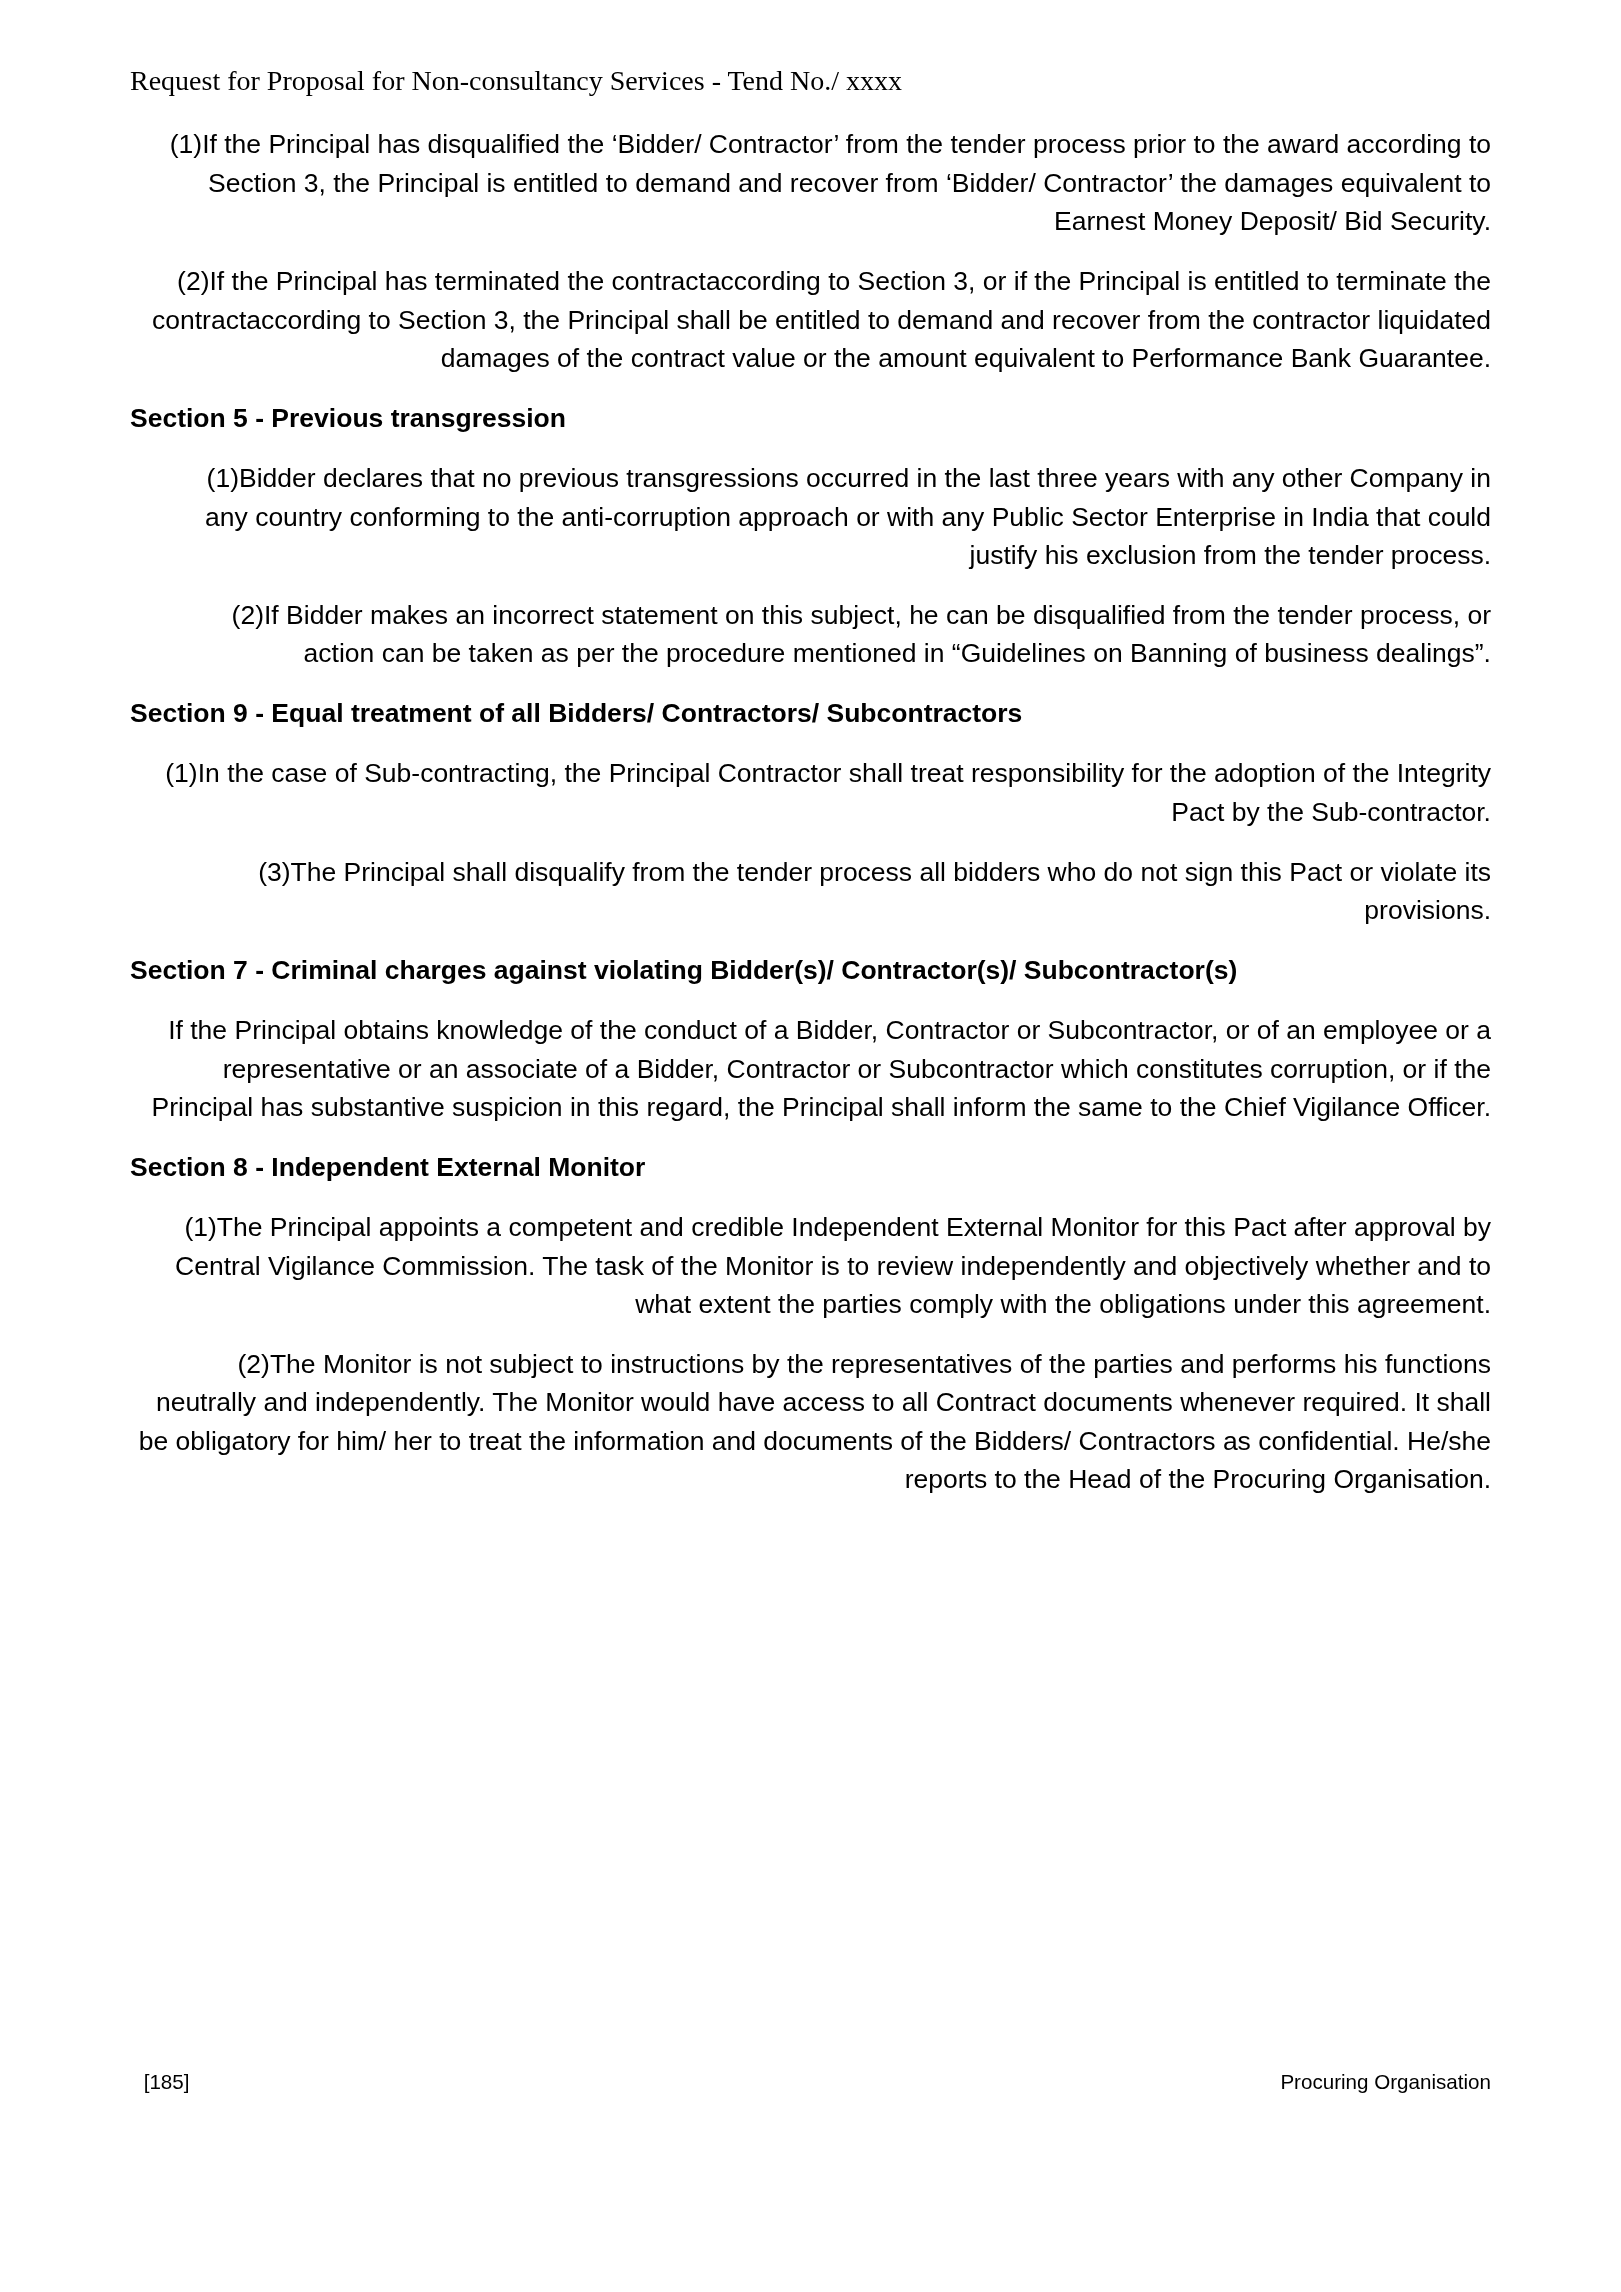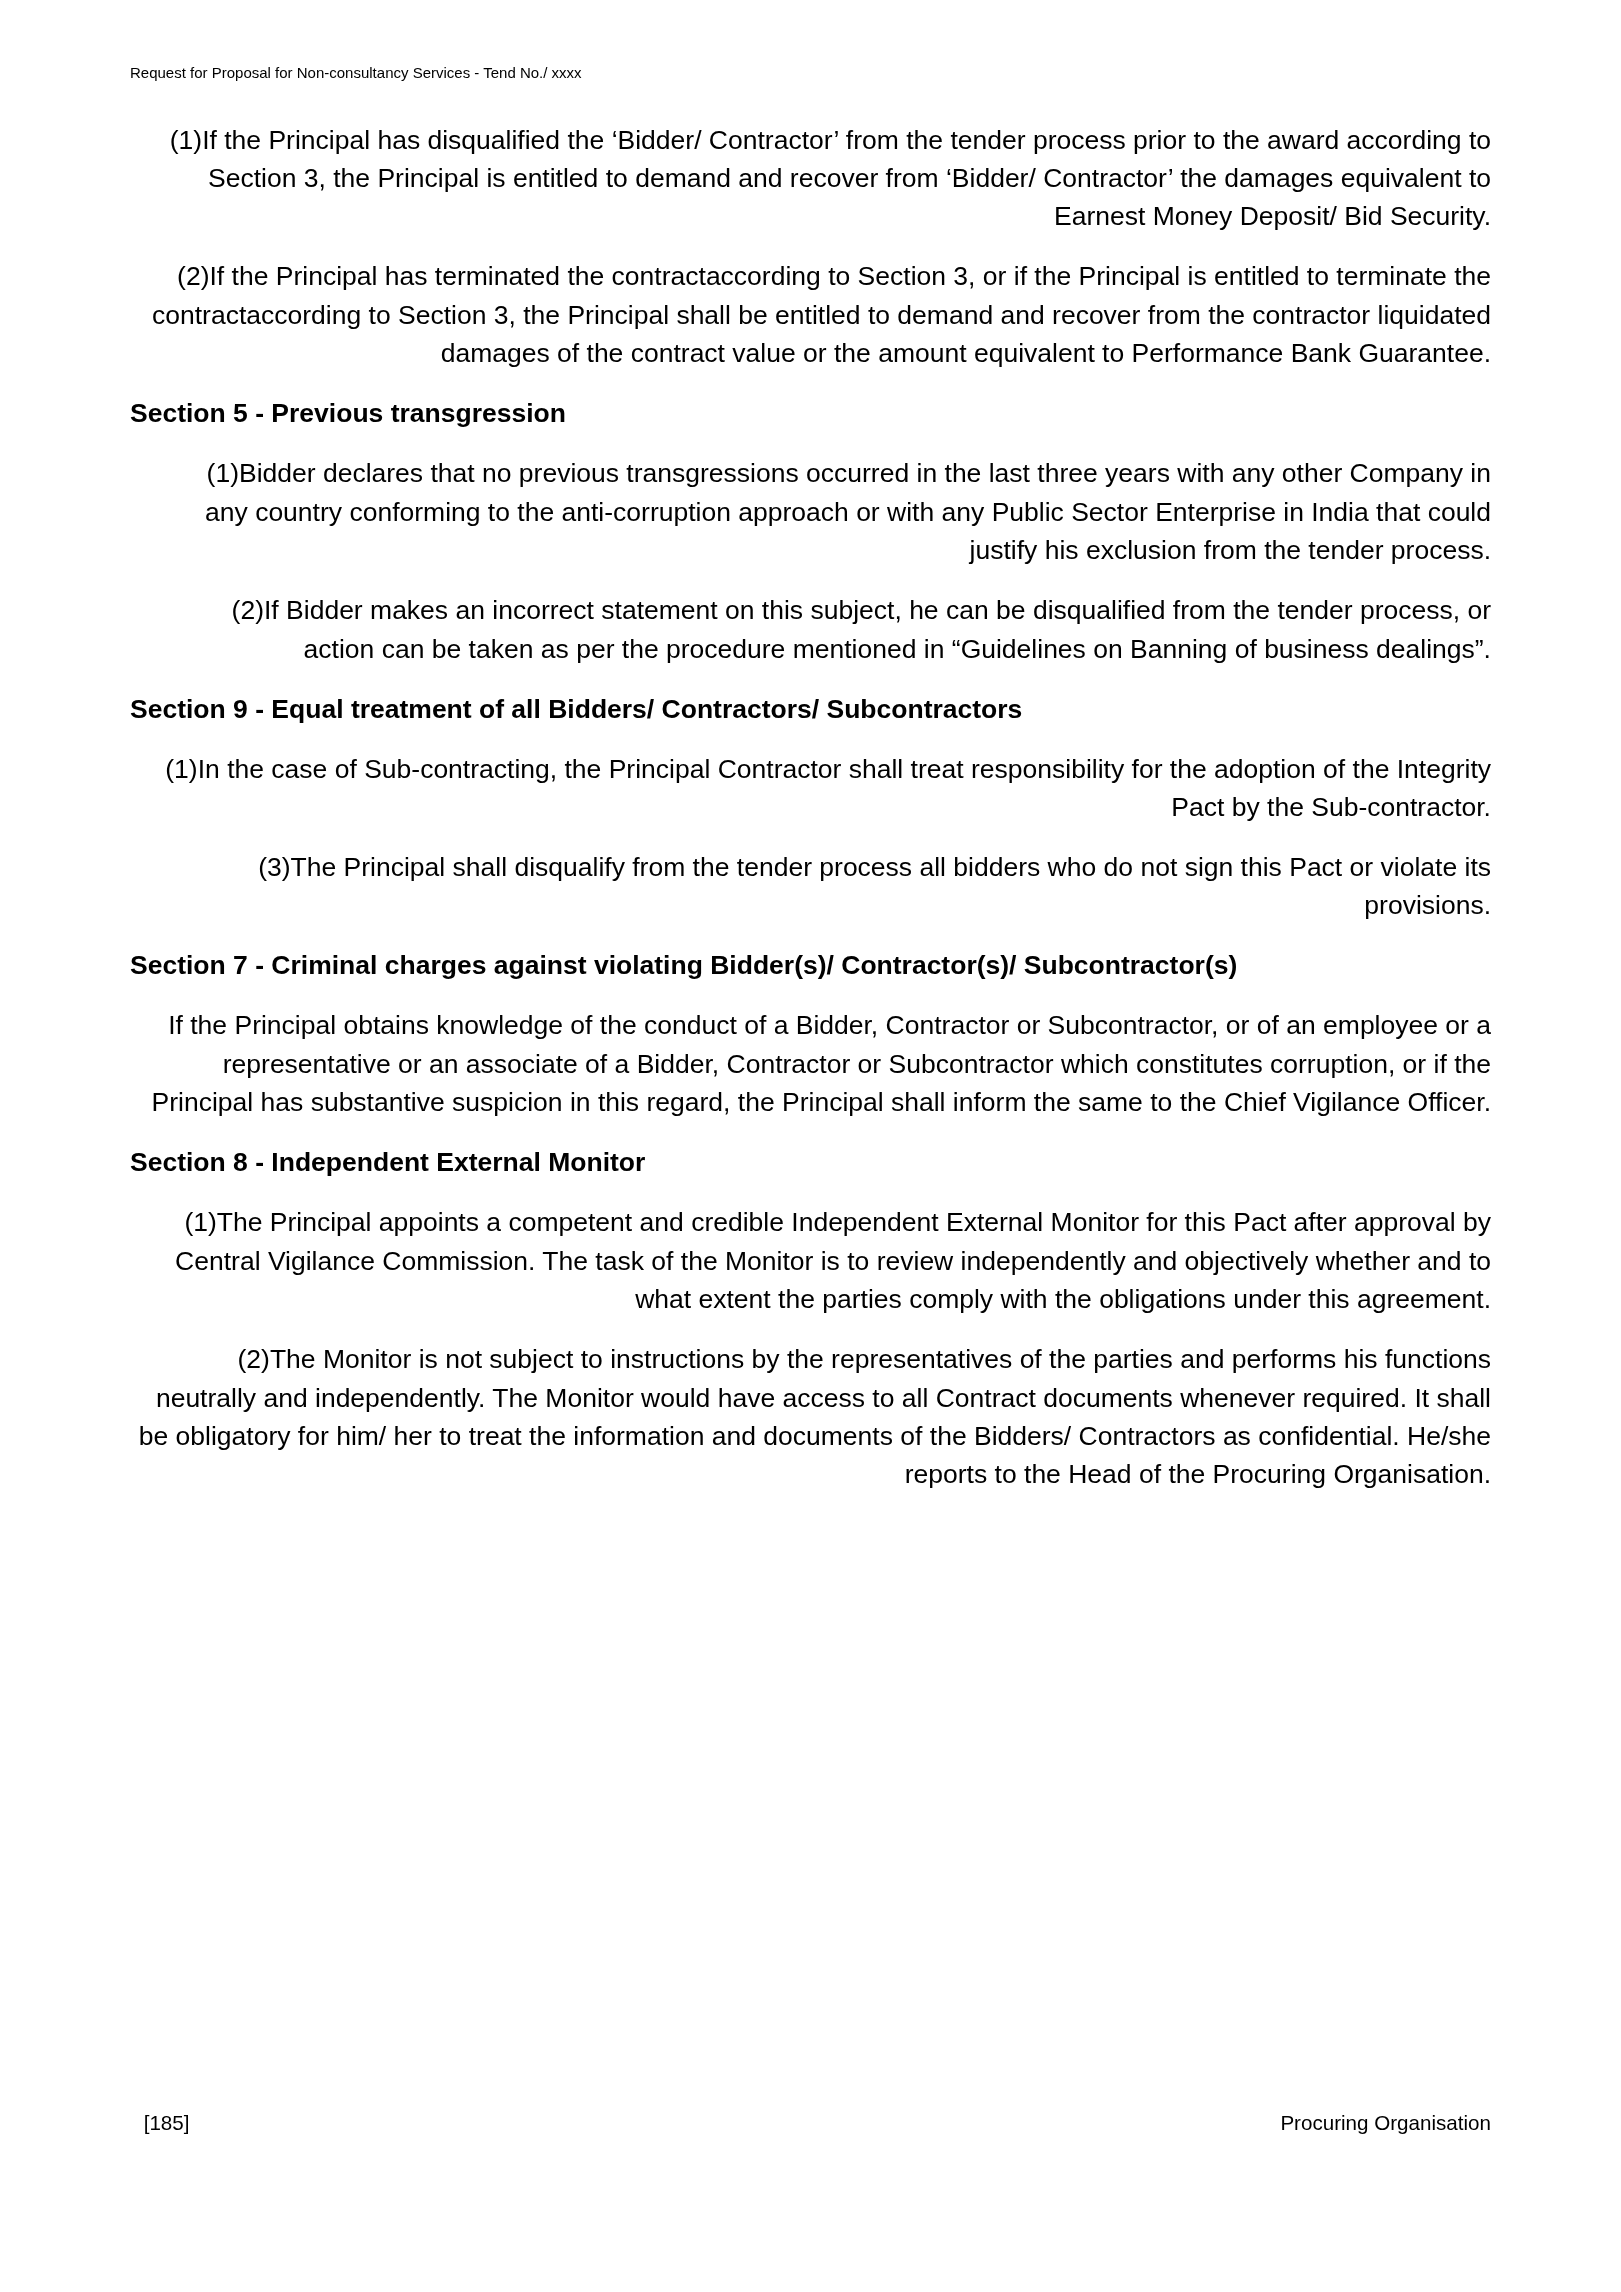--- a/index.html
+++ b/index.html
@@ -12,23 +12,24 @@
     color: #000000;
     overflow: hidden;
   }
   .page {
     position: absolute;
     inset: 0;
     padding: 63px 130px 0 130px;
     background: #ffffff;
   }
   .doc-header {
-    font-size: 15px;
+    font-size: 28px;
     line-height: 1.3;
-    margin-bottom: 38px;
+    margin-bottom: 26px;
+    font-family: Liberation Serif, serif;
   }
   .para {
     font-size: 26.5px;
     line-height: 1.45;
     margin: 0 0 21.6px 0;
     text-align: right;
   }
   .num {
     display: inline-block;
     width: 66px;
@@ -42,21 +43,21 @@
   .doc-footer {
     position: absolute;
     left: 130px;
     right: 130px;
     top: 2070px;
     display: flex;
     justify-content: space-between;
     align-items: baseline;
     font-size: 20.6px;
   }
-  .footer-left { padding-left: 13.7px; margin-top: 41px; }
+  .footer-left { padding-left: 13.7px; }
 </style>
 </head>
 <body>
 
 <div class="page">
 
   <div class="doc-header">Request for Proposal for Non-consultancy Services - Tend No./ xxxx</div>
 
   <div class="content">
 

